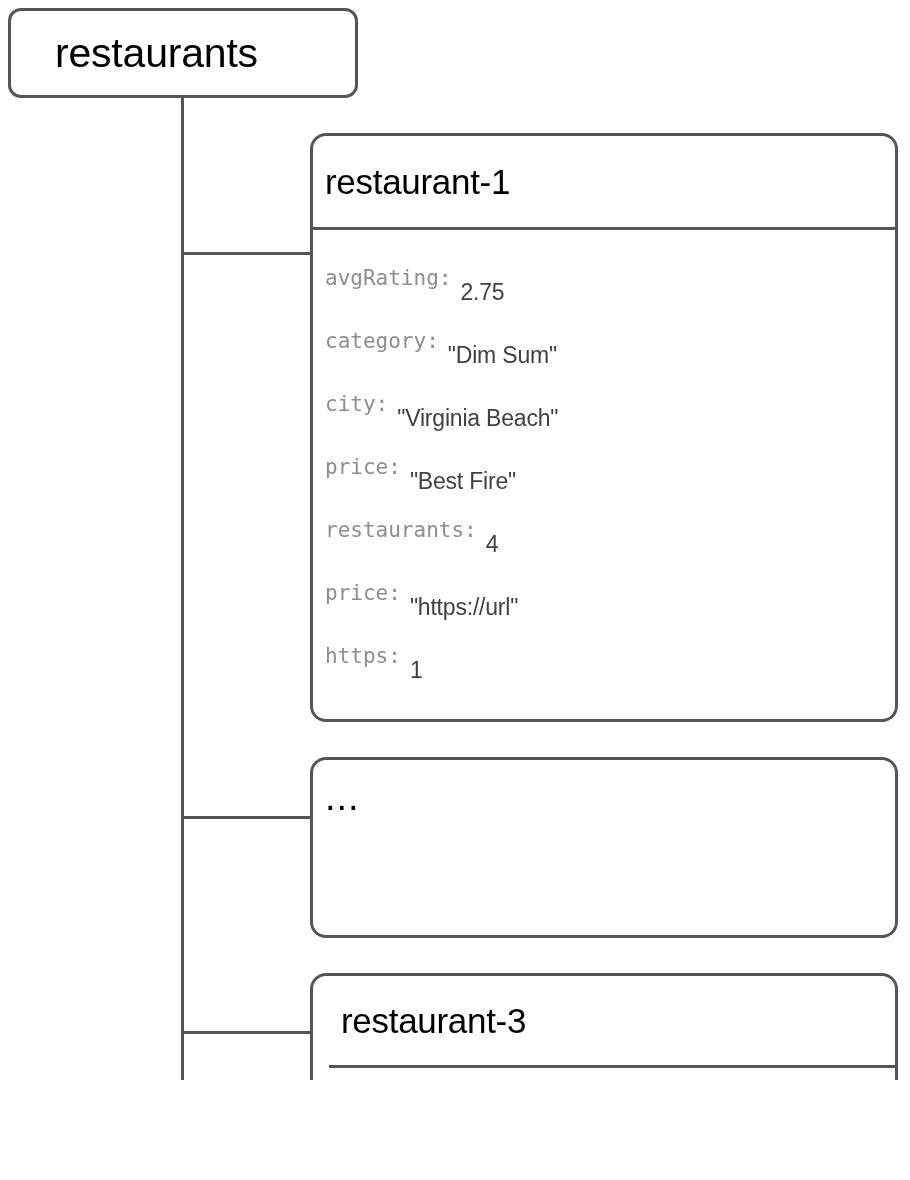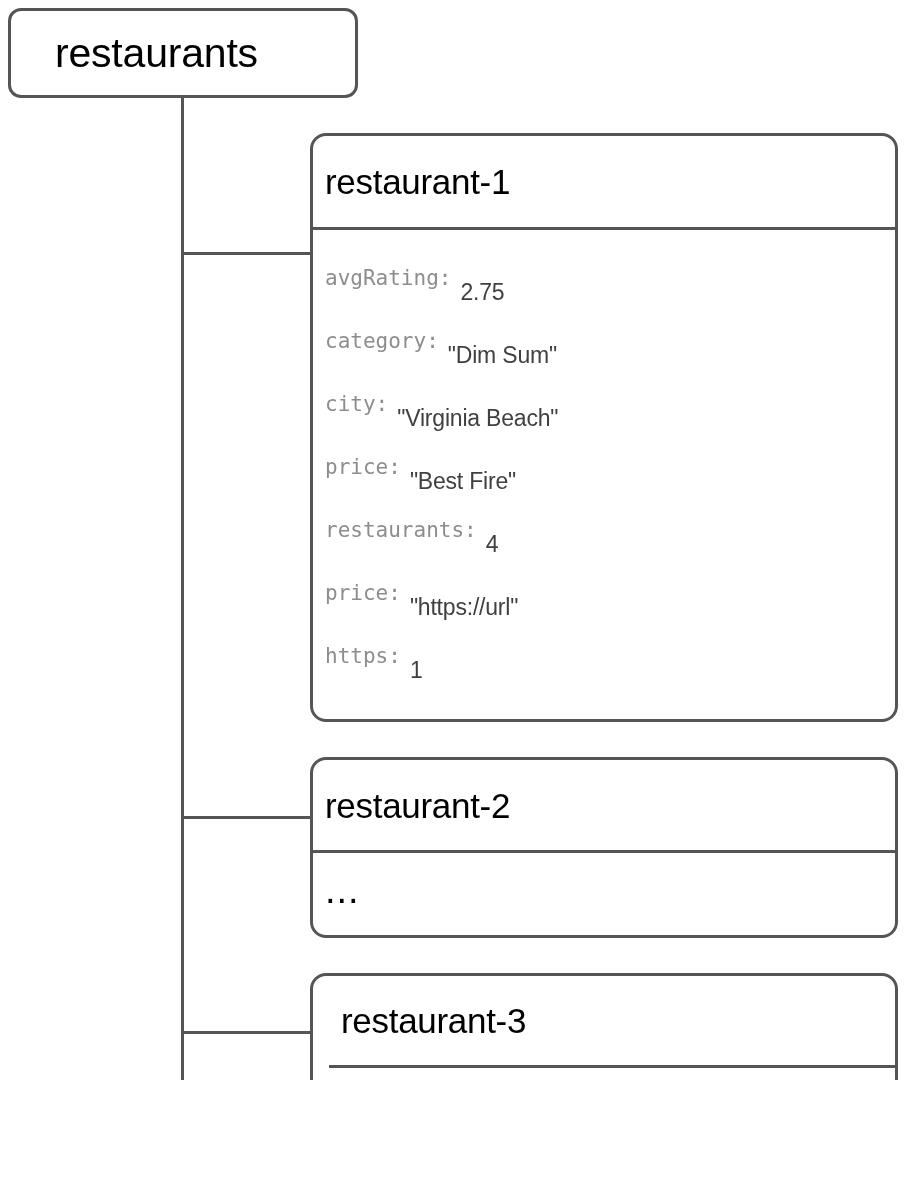--- a/index.html
+++ b/index.html
@@ -218,23 +218,20 @@
       <div class="field-row">
         <span class="field-key">https</span>
         <span class="field-sep">:</span>
         <span class="field-value">1</span>
       </div>
 
     </div>
   </div>
 
   <div class="doc-card card-2">
-    <div class="card-header">
-      <span class="card-title">restaurant-2</span>
-    </div>
     <div class="card-body">
       <span class="ellipsis-text">...</span>
     </div>
   </div>
 
   <div class="doc-card card-3">
     <div class="card-header">
       <span class="card-title">restaurant-3</span>
     </div>
     <div class="card-body">

